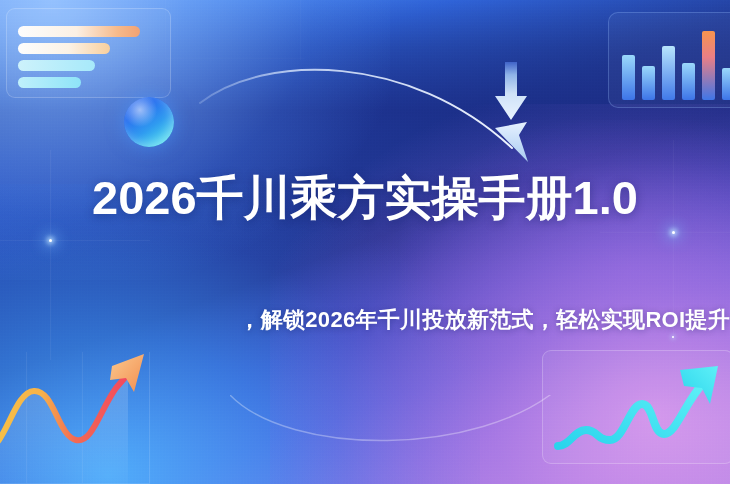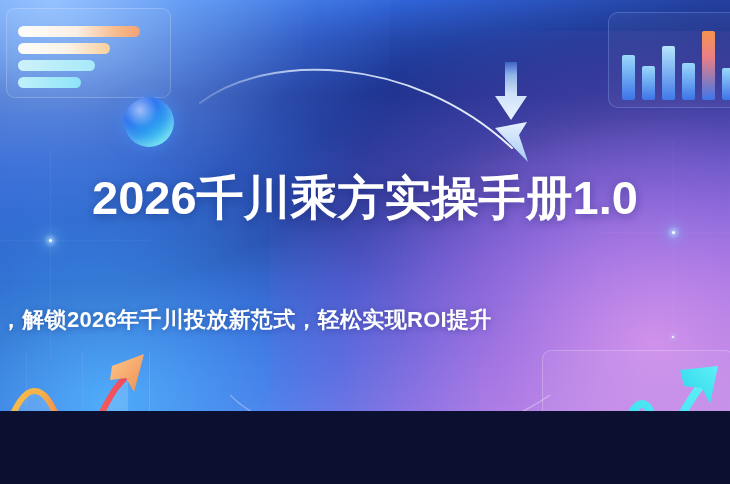--- a/index.html
+++ b/index.html
@@ -1,19 +1,19 @@
 <!DOCTYPE html>
 <html><head>
 <meta charset="utf-8">
 <style>
   html,body{margin:0;padding:0;background:#0c1030;}
   *{box-sizing:border-box;}
   #poster{
     position:relative;
-    width:730px;height:411px;
+    width:730px;height:484px;
     overflow:hidden;
     font-family:"Liberation Sans","DejaVu Sans",sans-serif;
     background:#2a5fd8;
   }
 
   
   .bg-base{
     position:absolute;inset:0;
     background:
       linear-gradient(160deg,
@@ -149,22 +149,22 @@
   .title-line{
     color:#ffffff;
     font-weight:700;
     font-size:47px;
     line-height:52px;
     letter-spacing:0px;
     text-shadow:0 2px 10px rgba(10,20,80,.35);
     white-space:nowrap;
   }
   .subtitle{
-    position:absolute;left:0;right:8px;top:305px;
-    text-align:left;
+    position:absolute;left:0;right:0;top:305px;
+    text-align:right;
     color:#ffffff;
     font-weight:700;
     font-size:22px;
     letter-spacing:.3px;
     white-space:nowrap;
     text-shadow:0 1px 6px rgba(10,20,80,.35);
   }
 </style>
 </head>
 <body>

